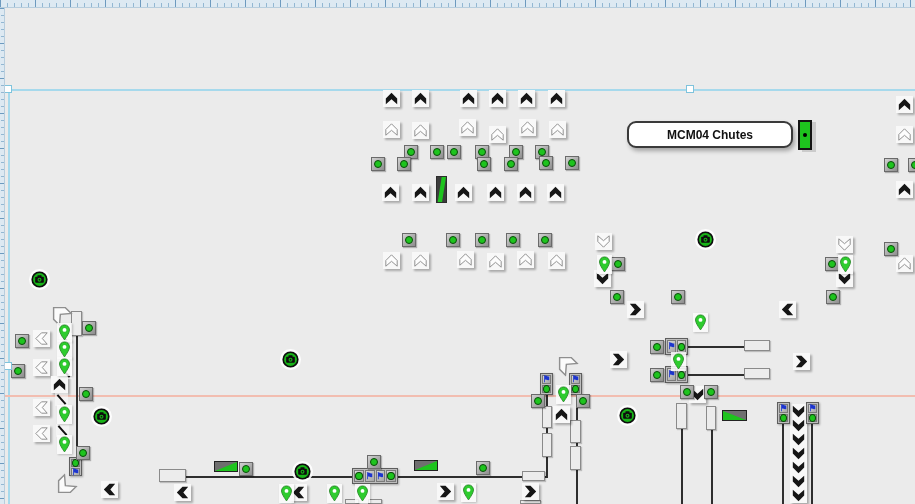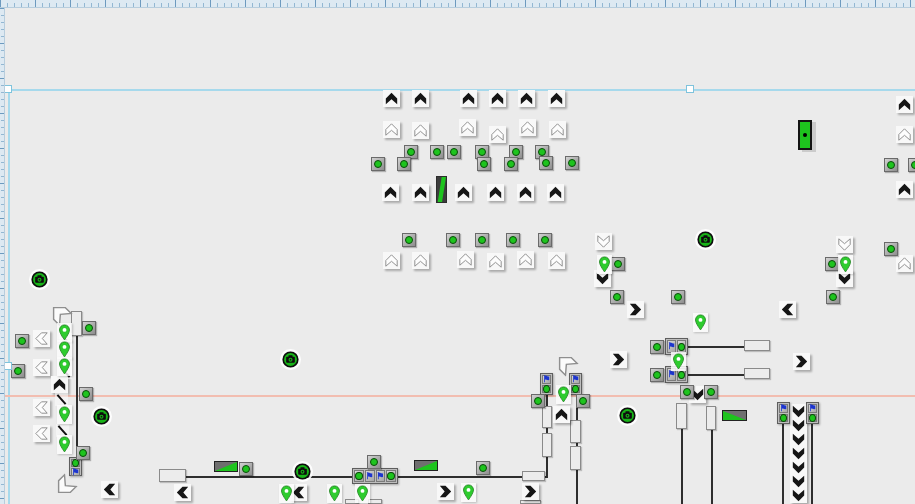--- a/index.html
+++ b/index.html
@@ -739,13 +739,16 @@
       </div>
       <div class="el turn" style="left: 54px; top: 476px;">
         <svg viewBox="0 0 16 16" style="width:19px;height:19px;transform:rotate(-135deg)">
           <path d="M1 15 V8 L8 1 L15 8 V15 L8 9 Z" fill="#fbfbfb" stroke="#8f8f8f" stroke-width="1.2"></path>
         </svg>
       </div>
       <div class="el handle" style="left: 4px; top: 85px;"></div>
       <div class="el handle" style="left: 686px; top: 85px;"></div>
       <div class="el handle" style="left: 4px; top: 362px;"></div>
     </div>
+  <div class="mcm-label">
+    <span>MCM04 Chutes</span>
+  </div>
 </div>
 
 </body></html>

